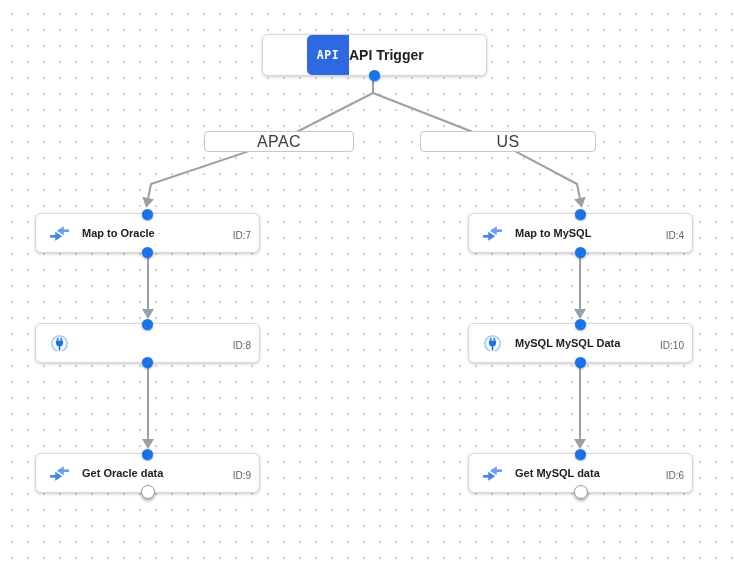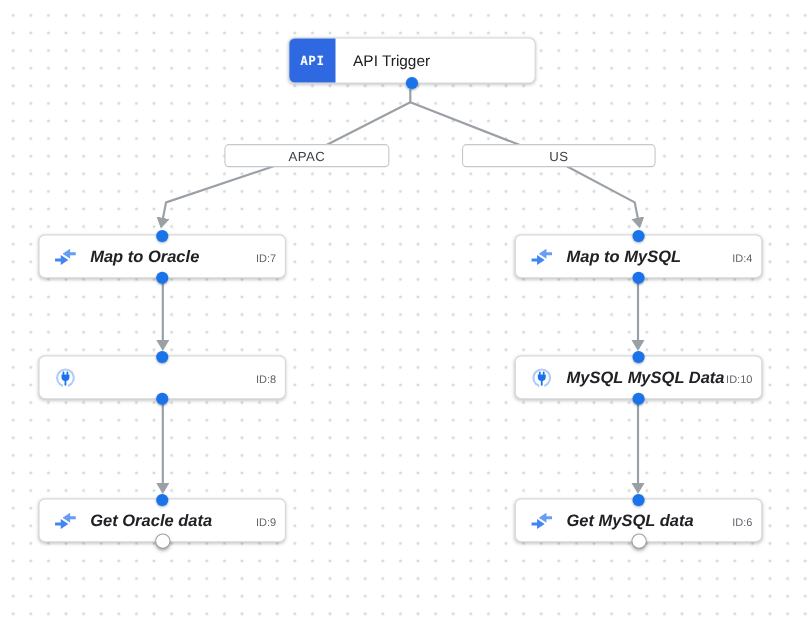--- a/index.html
+++ b/index.html
@@ -20,47 +20,47 @@
   .edge{stroke:#9aa0a6;stroke-width:2;fill:none;}
 
   .node-card{
     position:absolute;width:225px;height:40px;box-sizing:border-box;
     background:#fff;border:1px solid #d6d9dc;border-radius:6px;
     box-shadow:0 1px 3px rgba(60,64,67,.28);
     display:flex;align-items:center;gap:13px;padding-left:14px;
     cursor:pointer;
   }
   .node-title{
-    font-size:15px;font-weight:700;color:#202124;white-space:nowrap;font-style:italic;
+    font-size:11px;font-weight:700;color:#202124;white-space:nowrap;
   }
   .node-id{
     position:absolute;top:16px;right:8px;
     font-size:10px;color:#5f6368;font-weight:400;
   }
   .trigger-card{
     position:absolute;width:225px;height:42px;box-sizing:border-box;
     background:#fff;border:1px solid #d6d9dc;border-radius:6px;
     box-shadow:0 1px 3px rgba(60,64,67,.28);
-    display:flex;align-items:center;cursor:pointer;
+    display:flex;align-items:center;cursor:pointer;padding-left:44px;
   }
   .trigger-badge{
     width:42px;height:100%;background:#2e69e2;
     border-radius:5px 0 0 5px;
     display:flex;align-items:center;justify-content:center;
     color:#fff;font-family:"DejaVu Sans Mono","Liberation Mono",monospace;
     font-size:11.5px;font-weight:700;letter-spacing:0.5px;
   }
   .trigger-title{
-    margin-left:16px;font-size:14px;font-weight:400;color:#202124;text-align:center;
+    font-size:14px;font-weight:700;color:#202124;text-align:center;
   }
   .branch-label{
     position:absolute;height:21px;box-sizing:border-box;
     background:#fff;border:1px solid #c4c7cb;border-radius:4px;
     display:flex;align-items:center;justify-content:center;
-    font-size:12px;color:#3c4043;letter-spacing:0.4px;cursor:pointer;
+    font-size:16px;color:#3c4043;letter-spacing:0.4px;cursor:pointer;
   }
   .dot{
     position:absolute;left:50%;width:11px;height:11px;margin-left:-5.5px;
     background:#1a73e8;border-radius:50%;
     box-shadow:0 1px 2px rgba(26,58,120,.45);
     cursor:pointer;
   }
   .dot-top{top:-5.5px;}
   .dot-bottom{bottom:-5.5px;}
   .dot-add{

